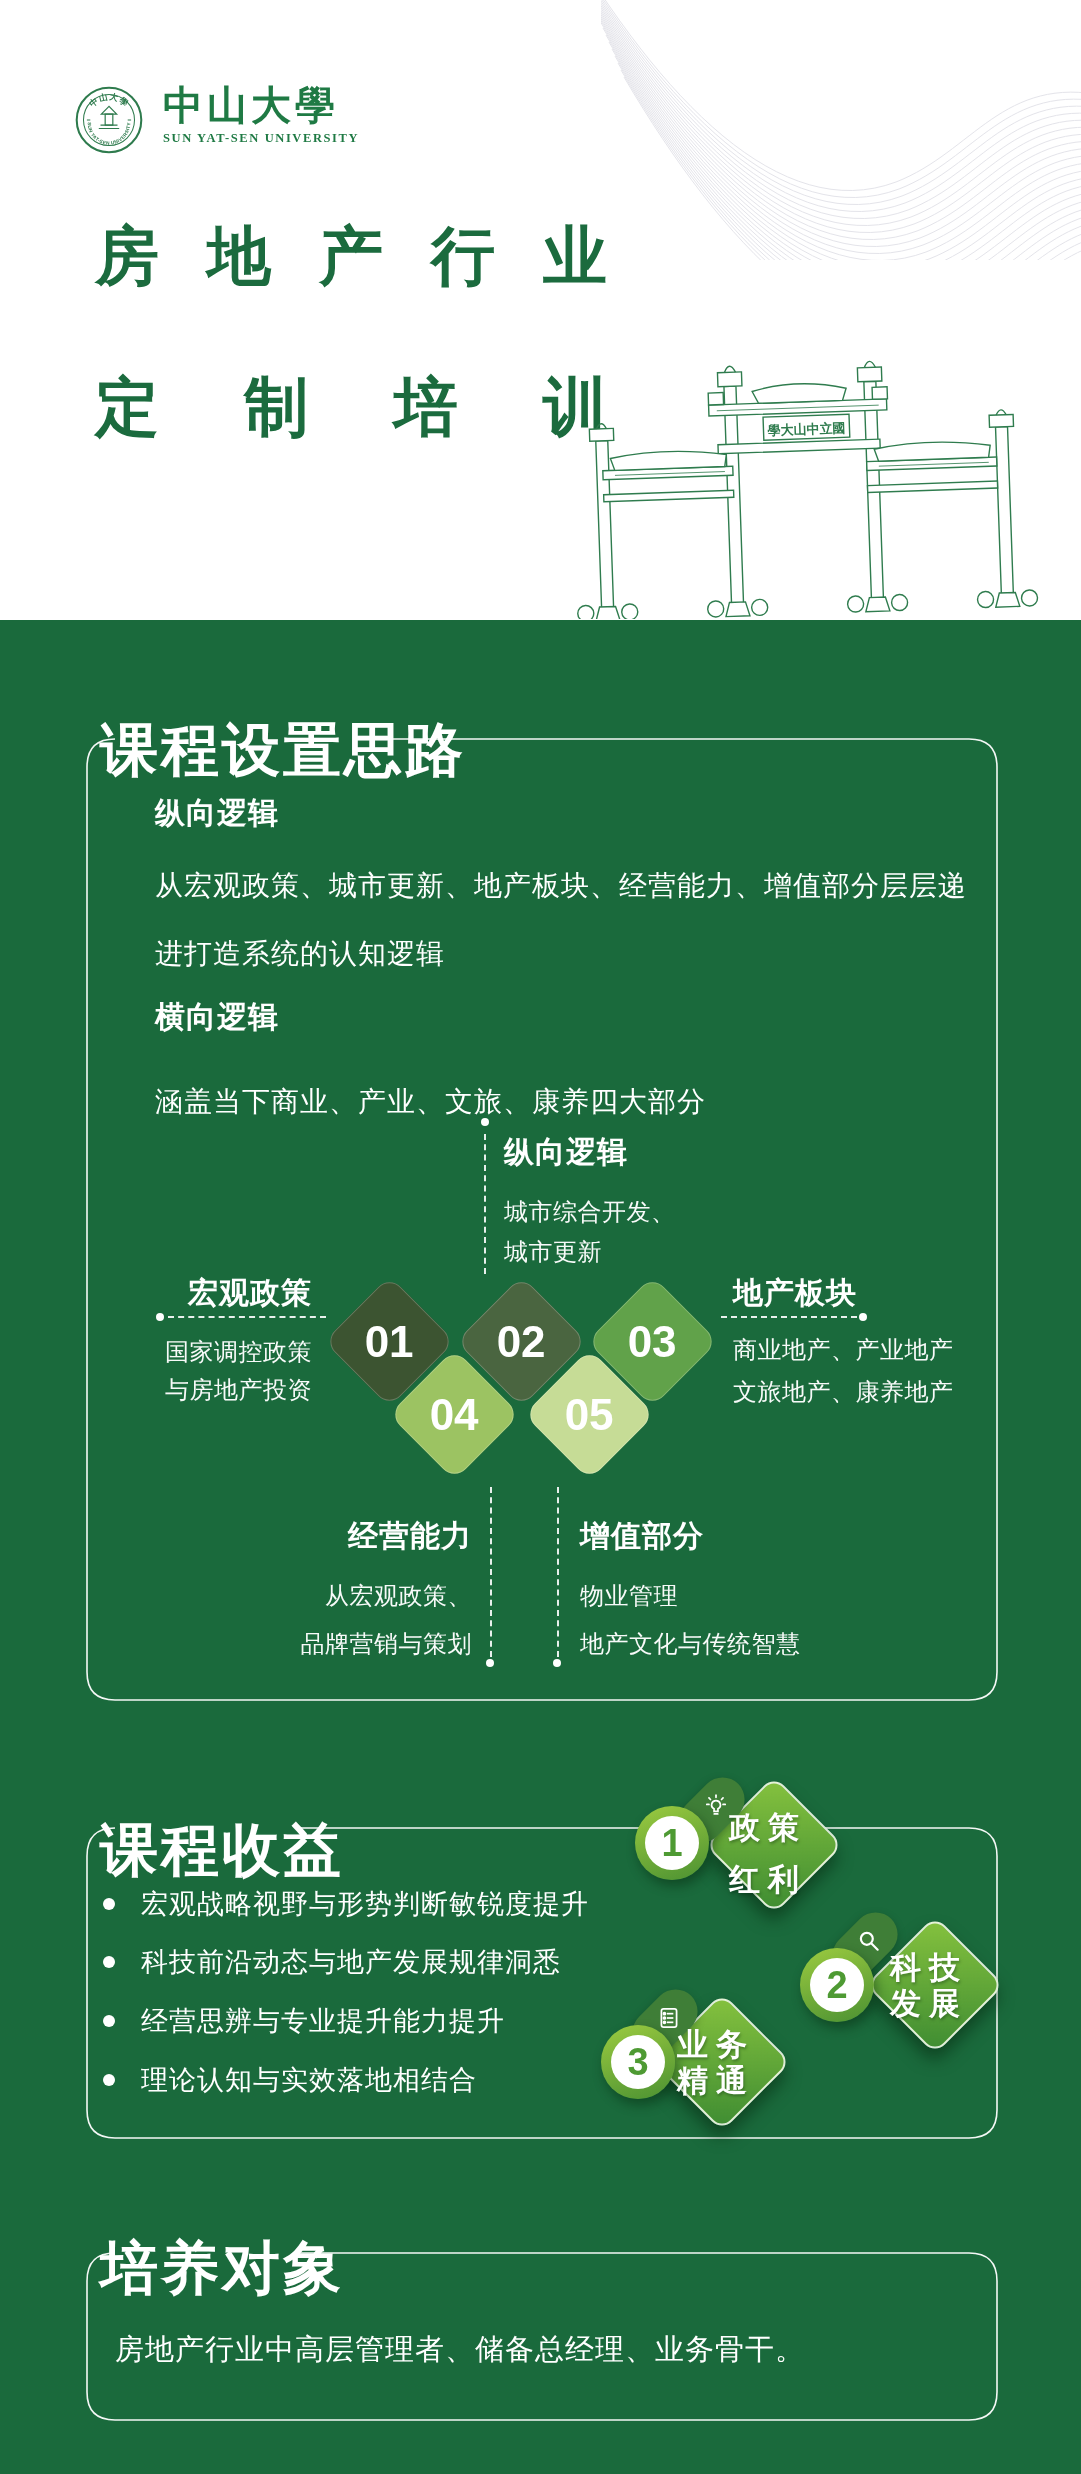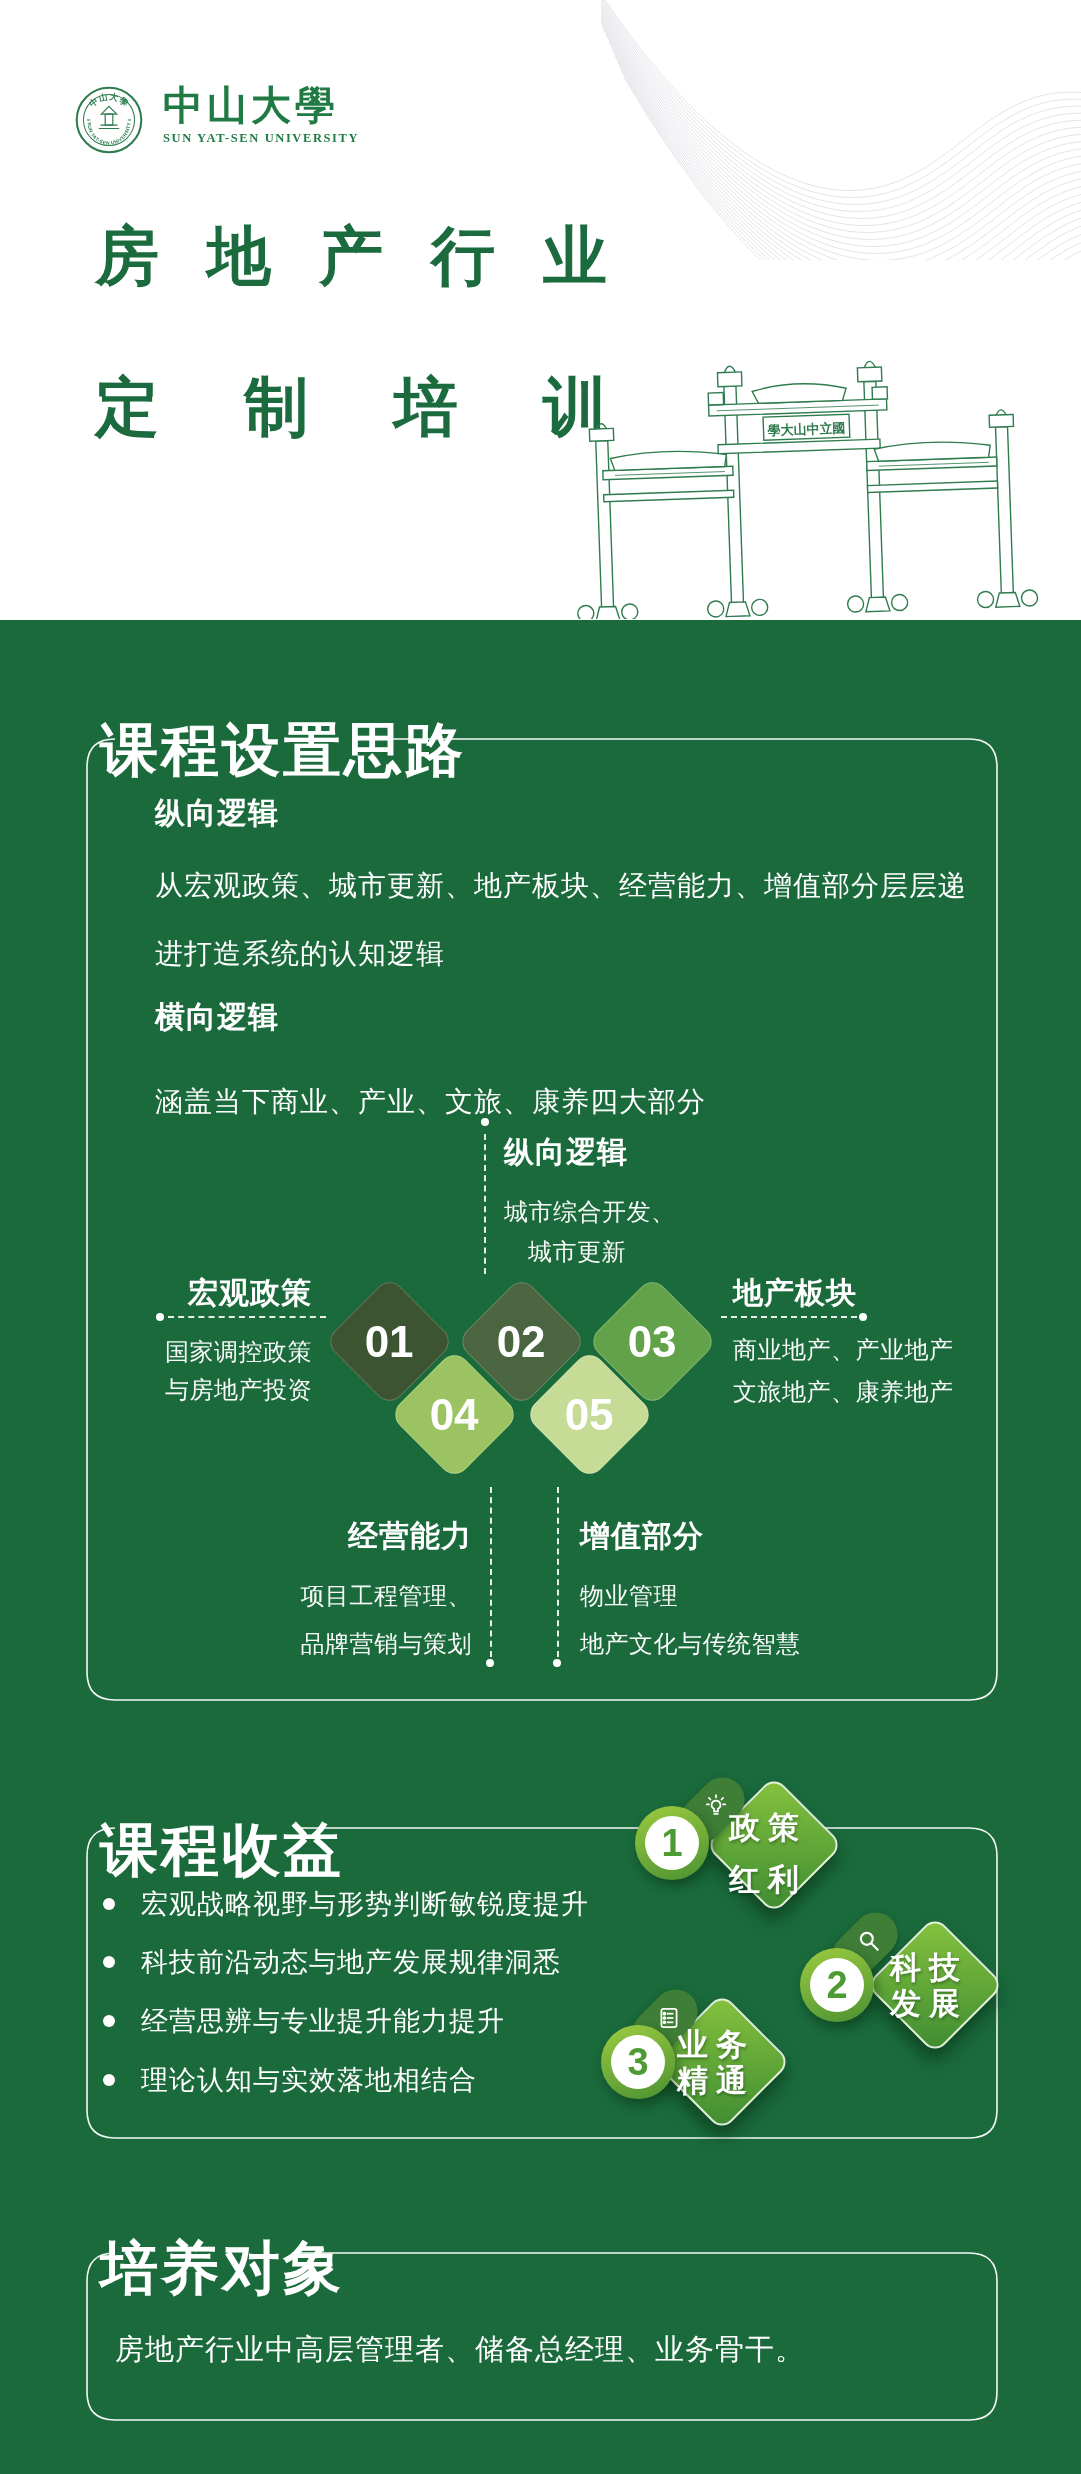--- a/index.html
+++ b/index.html
@@ -180,21 +180,21 @@
   <div class="sub-heading" style="left:155px;top:793px;">纵向逻辑</div>
   <div class="body-text lh" style="left:155px;top:852px;">从宏观政策、城市更新、地产板块、经营能力、增值部分层层递进打造系统的认知逻辑</div>
 
   <div class="sub-heading" style="left:155px;top:997px;">横向逻辑</div>
   <div class="body-text" style="left:155px;top:1083px;">涵盖当下商业、产业、文旅、康养四大部分</div>
 
   <div class="dot" style="left:481px;top:1118px;"></div>
   <div class="dash-v" style="left:484px;top:1134px;height:140px;"></div>
   <div class="dg-title" style="left:504px;top:1132px;">纵向逻辑</div>
   <div class="dg-text" style="left:504px;top:1198px;">城市综合开发、</div>
-  <div class="dg-text" style="left:504px;top:1238px;margin-left:24px;">城市更新</div>
+  <div class="dg-text" style="left:504px;top:1238px;">城市更新</div>
 
   <div class="dg-title ra" style="left:100px;top:1273px;width:212px;">宏观政策</div>
   <div class="dot" style="left:156px;top:1313px;"></div>
   <div class="dash-h" style="left:168px;top:1316px;width:158px;"></div>
   <div class="dg-text ra" style="left:100px;top:1338px;width:212px;">国家调控政策</div>
   <div class="dg-text ra" style="left:100px;top:1376px;width:212px;">与房地产投资</div>
 
   <div class="dg-title" style="left:733px;top:1273px;">地产板块</div>
   <div class="dash-h" style="left:721px;top:1316px;width:136px;"></div>
   <div class="dot" style="left:859px;top:1313px;"></div>
@@ -213,21 +213,21 @@
   <div class="dnode" style="left: 475px; top: 1295px; z-index: 4; background: rgb(74, 101, 64);">
       <span>02</span>
     </div>
   <div class="dnode" style="left: 606px; top: 1295px; z-index: 5; background: rgb(97, 162, 74);">
       <span>03</span>
     </div>
 
   <div class="dash-v" style="left:490px;top:1487px;height:170px;"></div>
   <div class="dot" style="left:486px;top:1659px;"></div>
   <div class="dg-title ra" style="left:272px;top:1516px;width:200px;">经营能力</div>
-  <div class="dg-text ra" style="left:272px;top:1582px;width:200px;">项目工程管理、</div>
+  <div class="dg-text ra" style="left:272px;top:1582px;width:200px;">从宏观政策、</div>
   <div class="dg-text ra" style="left:272px;top:1630px;width:200px;">品牌营销与策划</div>
 
   <div class="dash-v" style="left:557px;top:1487px;height:170px;"></div>
   <div class="dot" style="left:553px;top:1659px;"></div>
   <div class="dg-title" style="left:580px;top:1516px;">增值部分</div>
   <div class="dg-text" style="left:580px;top:1582px;">物业管理</div>
   <div class="dg-text" style="left:580px;top:1630px;">地产文化与传统智慧</div>
 
   <svg class="box-border" style="top:1820px;" width="925" height="330">
     <path d="M 215 8 H 889 Q 917 8 917 36 V 290 Q 917 318 889 318 H 35 Q 7 318 7 290 V 36 Q 7 8 35 8"></path>

